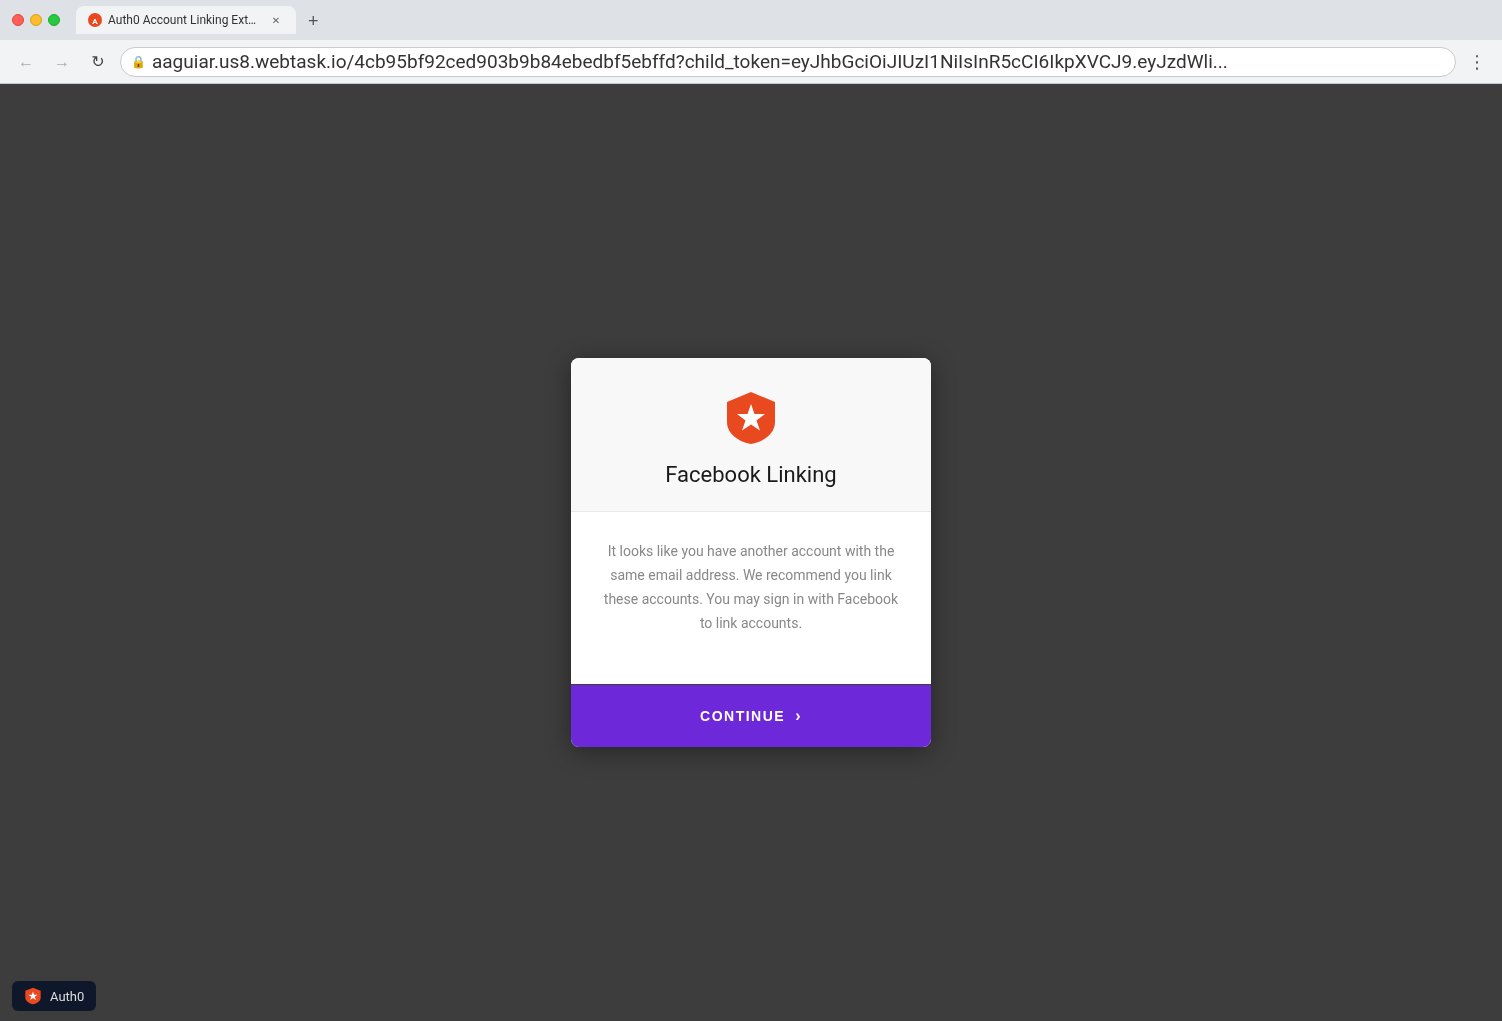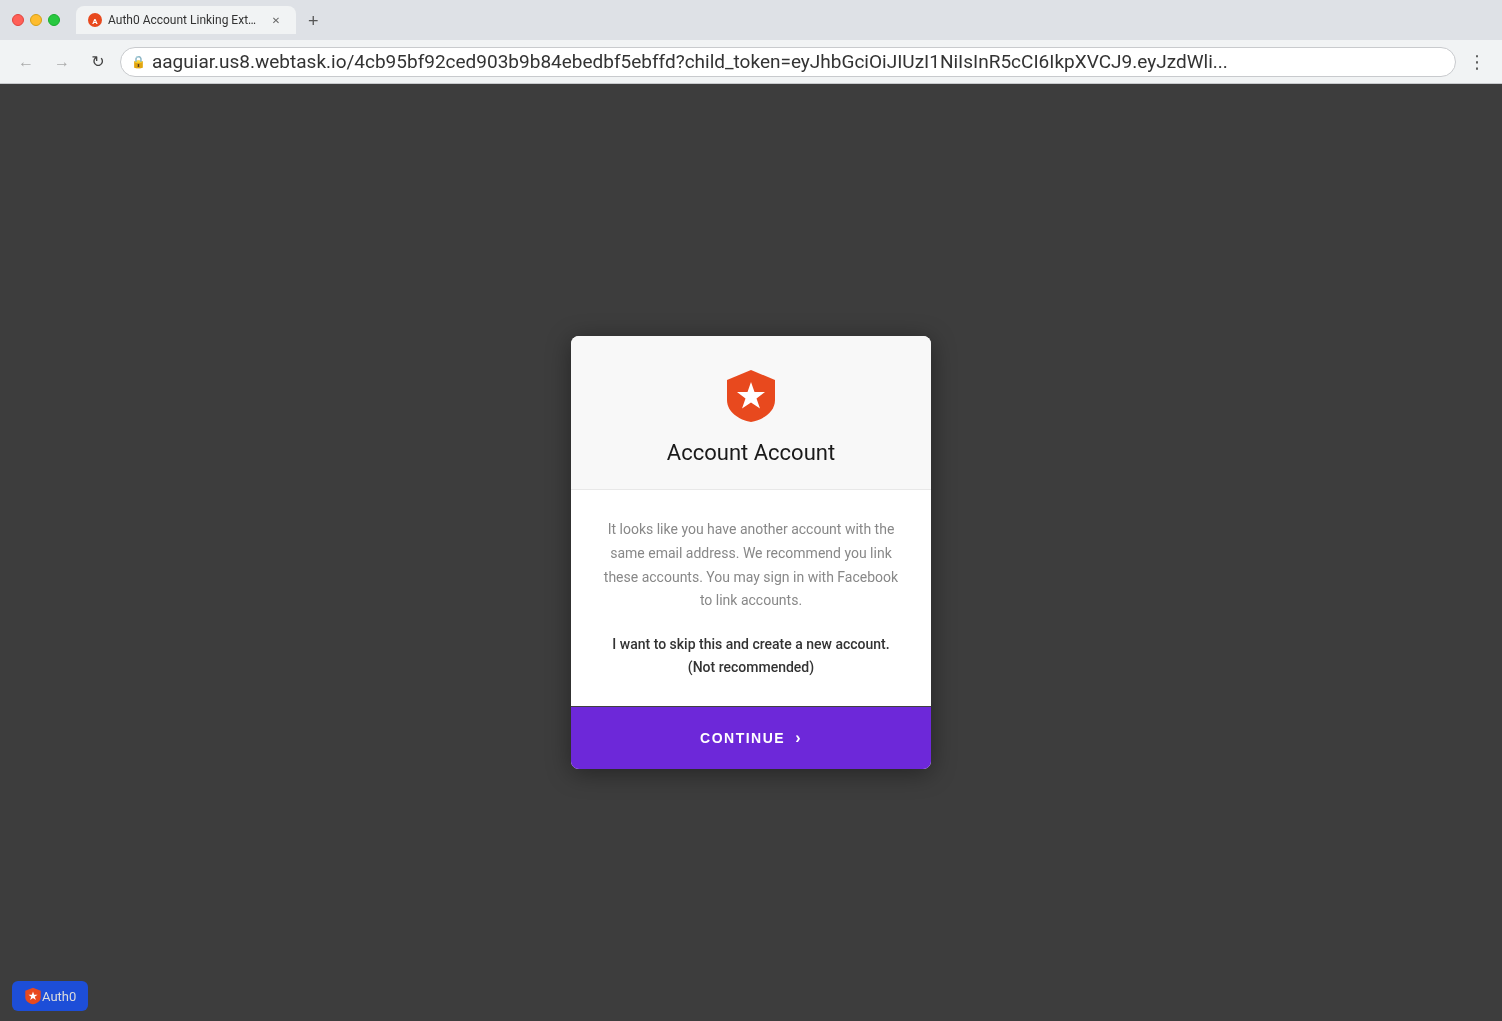--- a/index.html
+++ b/index.html
@@ -254,25 +254,25 @@
       position: absolute;
       bottom: 0;
       left: 0;
       height: 50px;
       padding: 8px 12px;
       display: flex;
       align-items: center;
     }
 
     .taskbar-item {
-      background: #1d4ed8;
+      background: #0f172a;
       border-radius: 6px;
       display: flex;
       align-items: center;
-      gap: 0;
+      gap: 8px;
       padding: 6px 12px;
       cursor: pointer;
     }
 
     .taskbar-label {
       font-size: 13px;
       color: #ddd;
     }
 
     
@@ -332,29 +332,25 @@
 
     <div class="card-header">
       <div class="auth0-logo">
         <svg class="shield-icon" viewBox="0 0 56 56" xmlns="http://www.w3.org/2000/svg">
 
           <path d="M28 2 L52 12 L52 32 C52 44 40 52 28 54 C16 52 4 44 4 32 L4 12 Z" fill="#e8491e"></path>
 
           <polygon points="28,14 31.5,24 42,24 33.5,30.5 37,40.5 28,34.5 19,40.5 22.5,30.5 14,24 24.5,24" fill="white"></polygon>
         </svg>
       </div>
-      <h1 class="card-title">Account Account</h1>
+      <h1 class="card-title">Facebook Linking</h1>
     </div>
 
     <div class="card-body">
       <p class="card-description">It looks like you have another account with the same email address. We recommend you link these accounts. You may sign in with Facebook to link accounts.</p>
-      <p class="card-skip">
-        <span>I want to skip this and create a new account.</span><br>
-        <span>(Not recommended)</span>
-      </p>
     </div>
 
     <div class="card-footer">
       <button class="continue-btn">
         <span>CONTINUE</span>
         <span class="chevron-right">›</span>
       </button>
     </div>
 
   </div>

